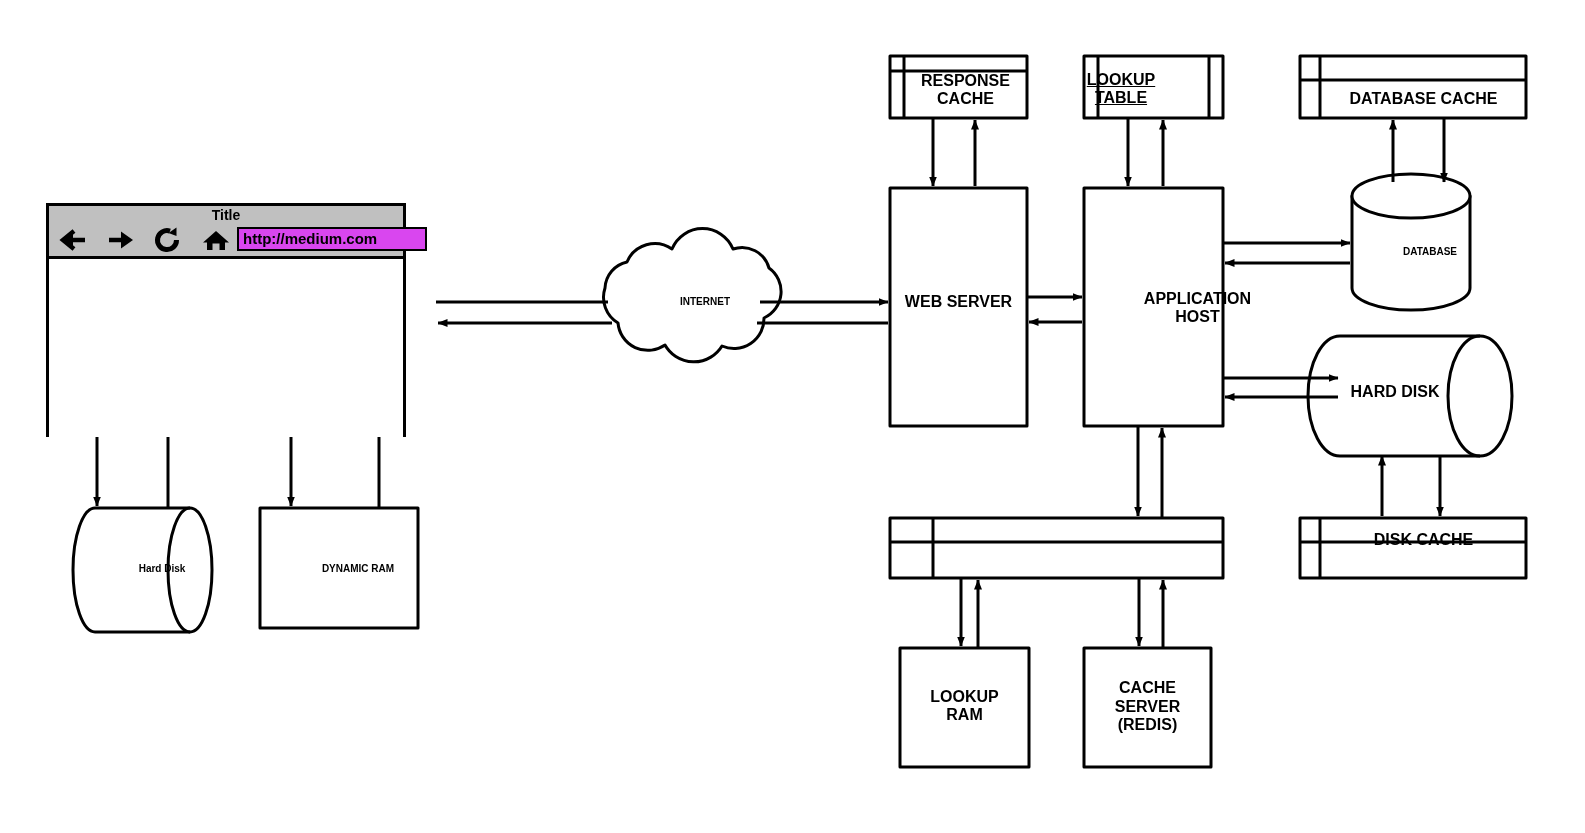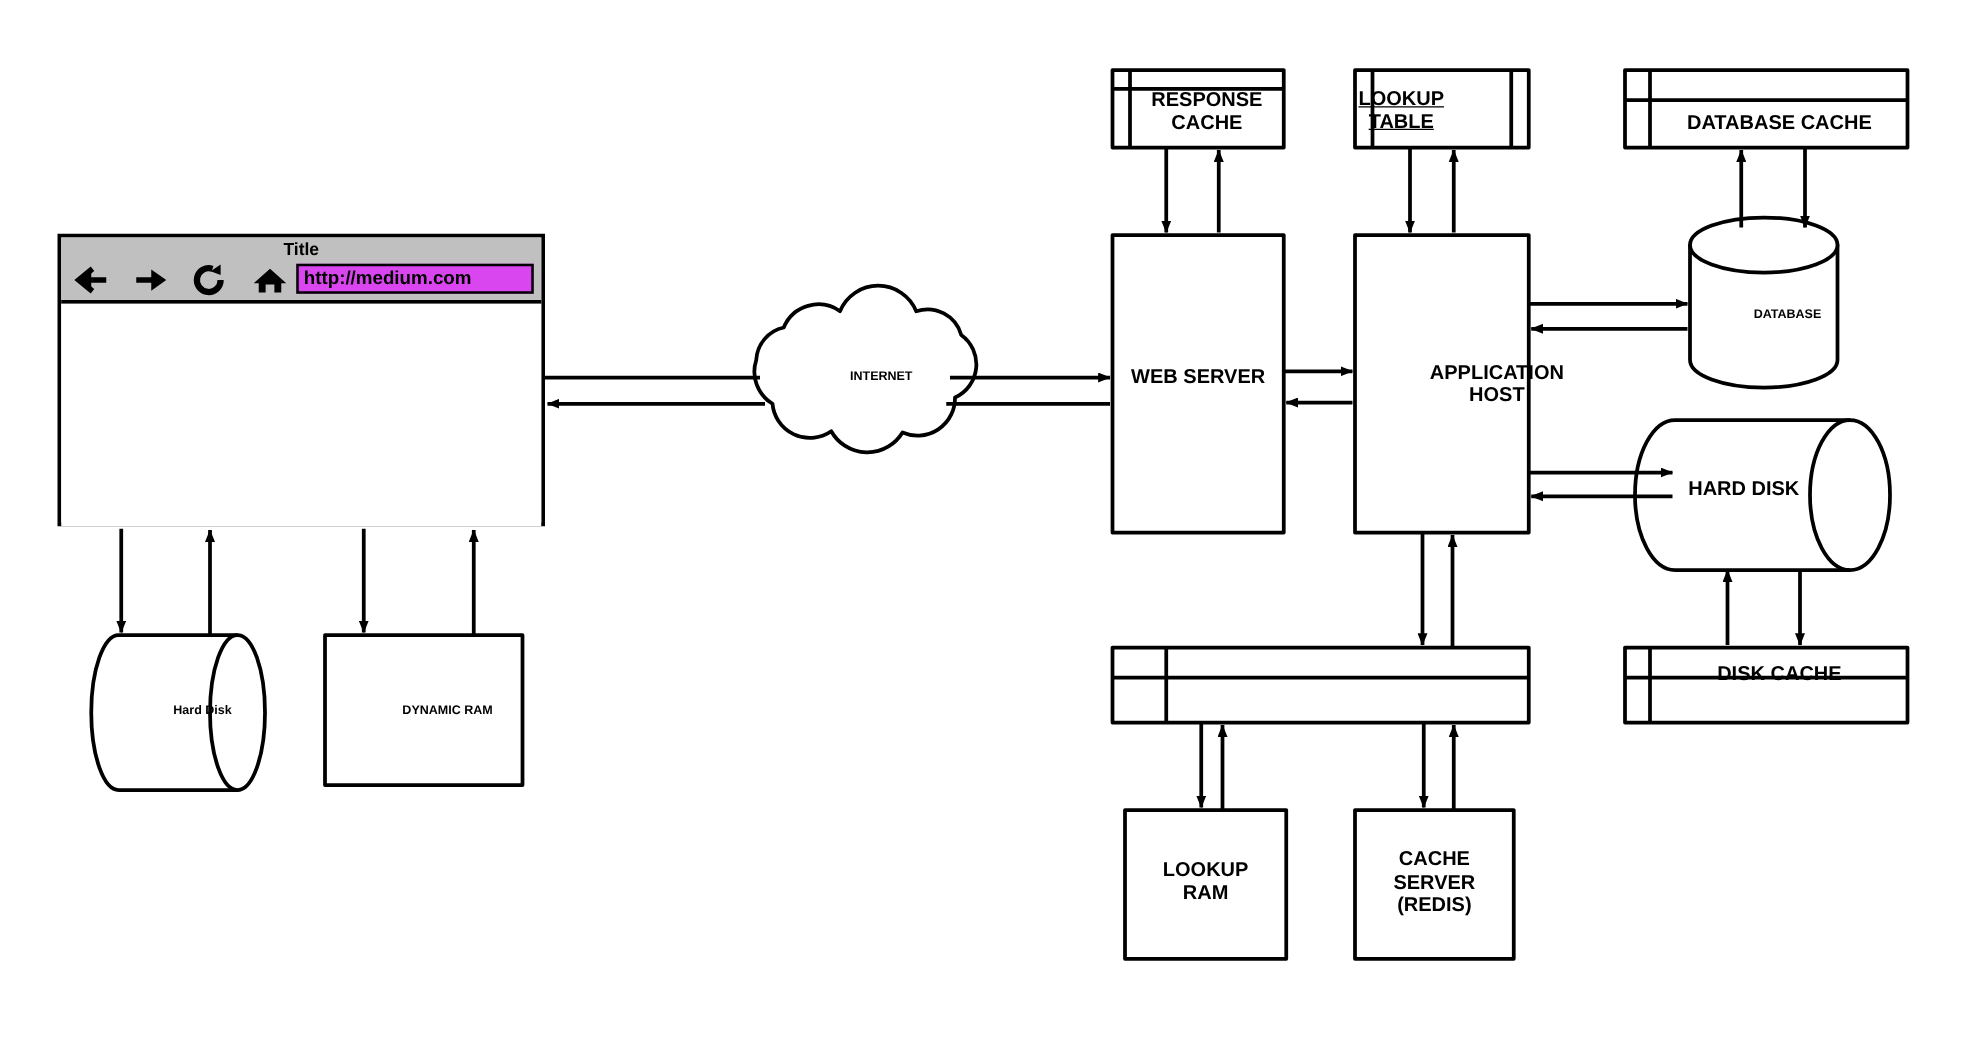--- a/index.html
+++ b/index.html
@@ -38,22 +38,22 @@
     justify-content: center;
     pointer-events: none;
   }
   .lbl-16 { font-size: 16px; }
   .lbl-15 { font-size: 10px; margin-left: 19px; }
 
   
   #browser-window {
     position: absolute;
     left: 46px;
-    top: 187px;
-    width: 390px;
+    top: 203px;
+    width: 360px;
     height: 234px;
     border: 3px solid #000000;
     box-sizing: border-box;
     background: #ffffff;
   }
   #browser-toolbar {
     position: absolute;
     left: 0;
     top: 0;
     width: 100%;

